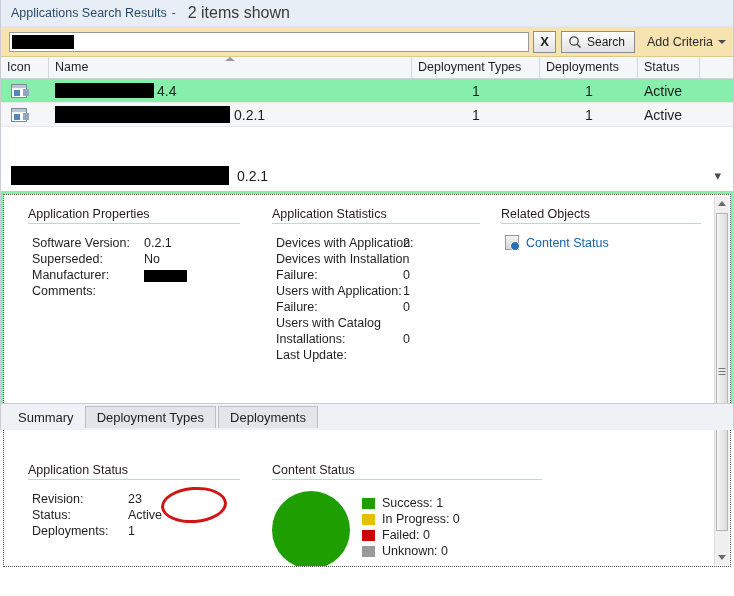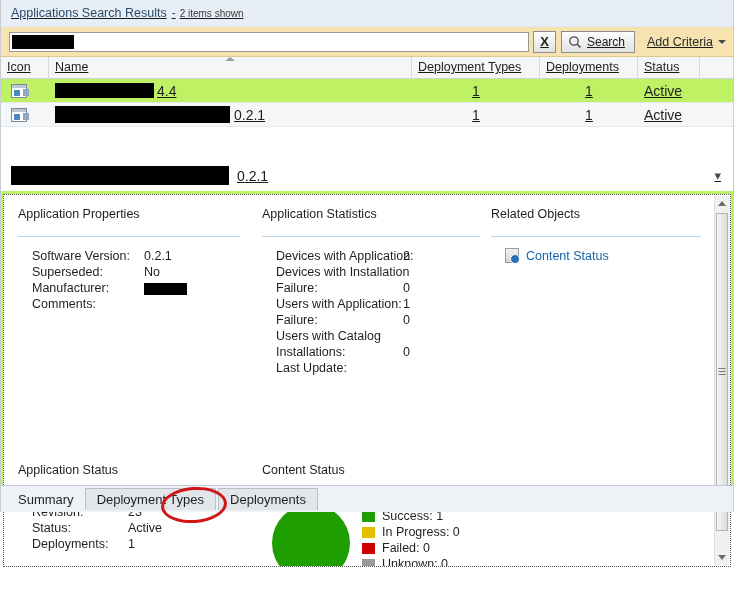--- a/index.html
+++ b/index.html
@@ -11,27 +11,26 @@
     width: 734px;
     height: 596px;
     font-family: "Liberation Sans", sans-serif;
     font-size: 12px;
     color: #1a1a1a;
     overflow: hidden;
     position: relative;
   }
   .app {
     width: 734px;
-    height: 512px;
+    height: 430px;
     position: relative;
     box-sizing: border-box;
     border-left: 1px solid #c8cdd4;
     border-right: 1px solid #c8cdd4;
-    background: #bef264;
-    text-decoration: underline;
+    background: #86efac;
   }
 
   
   .titlebar {
     height: 27px;
     background: #e8eef5;
     border-bottom: 1px solid #dfe6ee;
     display: flex;
     align-items: center;
     padding-left: 10px;
@@ -40,21 +39,22 @@
   .titlebar .t-main {
     color: #2a4a6b;
     font-size: 12.5px;
   }
   .titlebar .t-sep {
     color: #2a4a6b;
     margin: 0 4px 0 5px;
   }
   .titlebar .t-sub {
     color: #3a3a3a;
-    font-size: 10px;
+    font-size: 16px;
+    margin-left: 8px;
   }
 
   
   .searchbar {
     height: 30px;
     background: #f7e3b0;
     border-bottom: 1px solid #e0c98f;
     display: flex;
     align-items: center;
     padding: 0 6px;
@@ -238,23 +238,24 @@
   .detail-inner {
     position: absolute;
     left: 0; top: 0;
     width: 712px;
     height: 100%;
   }
 
   .panel-title {
     font-size: 12.5px;
     color: #1f1f1f;
-    padding-bottom: 15px;
+    padding-bottom: 2px;
     border-bottom: 1px solid #bcd5e8;
     margin-bottom: 11px;
+    margin-left: 10px;
   }
   .section {
     position: absolute;
   }
   .kv {
     display: flex;
     font-size: 12.5px;
     line-height: 16px;
     color: #1f1f1f;
   }

